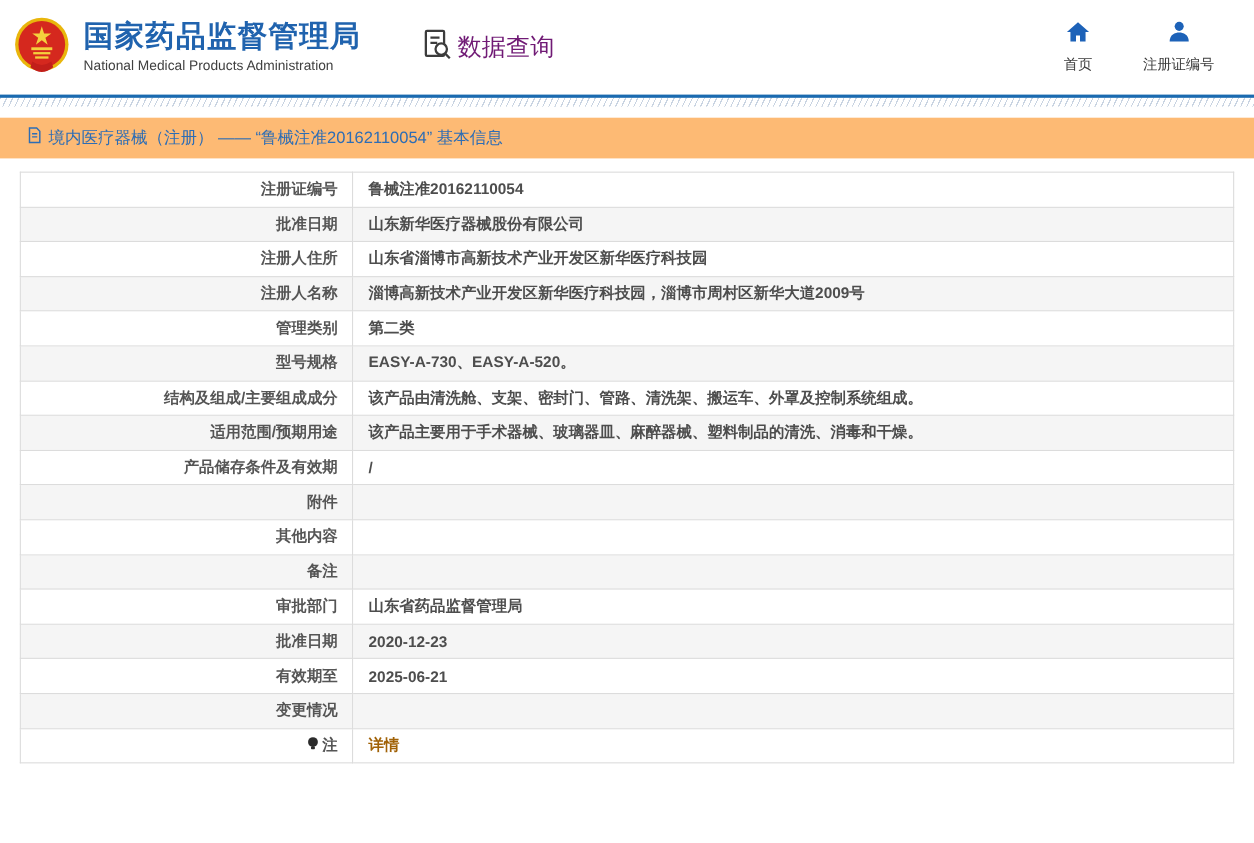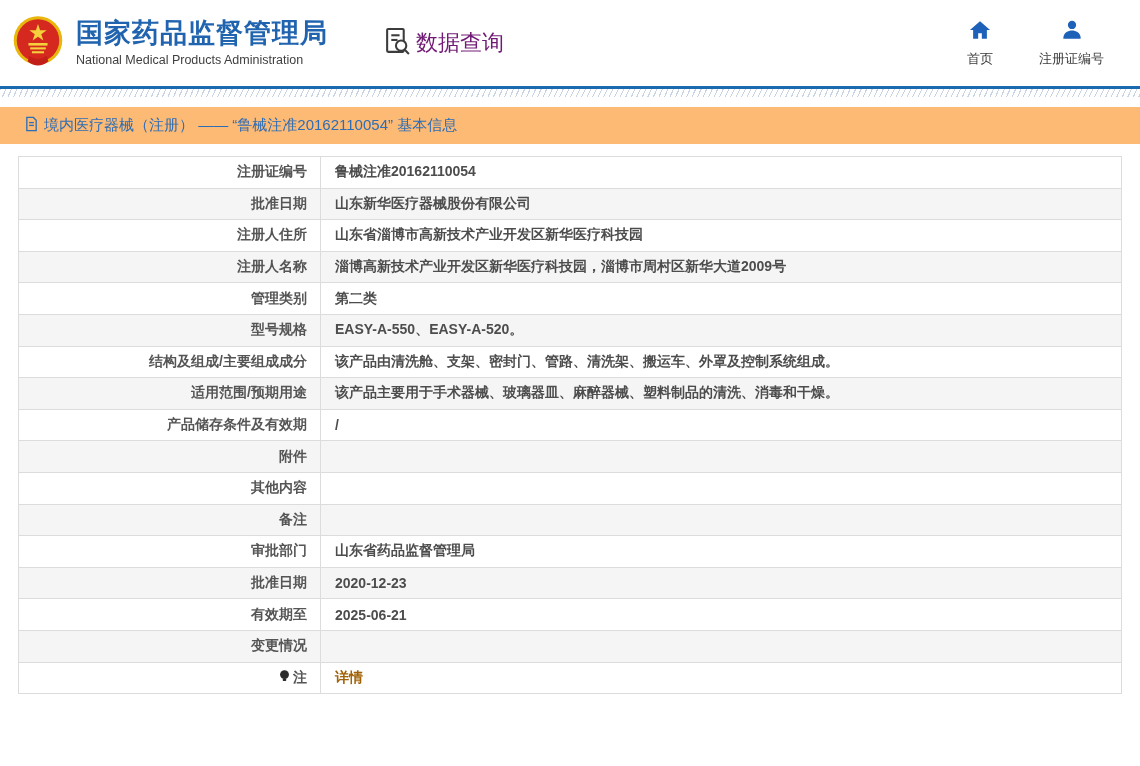--- a/index.html
+++ b/index.html
@@ -213,21 +213,21 @@
   </tr>
 
 
   <tr>
     <th><span>管理类别</span></th>
     <td>第二类</td>
   </tr>
 
   <tr>
     <th><span>型号规格</span></th>
-    <td>EASY-A-550、EASY-A-520。</td>
+    <td>EASY-A-730、EASY-A-520。</td>
   </tr>
 
   <tr>
     <th><span>结构及组成/主要组成成分</span></th>
     <td>该产品由清洗舱、支架、密封门、管路、清洗架、搬运车、外罩及控制系统组成。</td>
   </tr>
 
   <tr>
     <th><span>适用范围/预期用途</span></th>
     <td>该产品主要用于手术器械、玻璃器皿、麻醉器械、塑料制品的清洗、消毒和干燥。</td>

